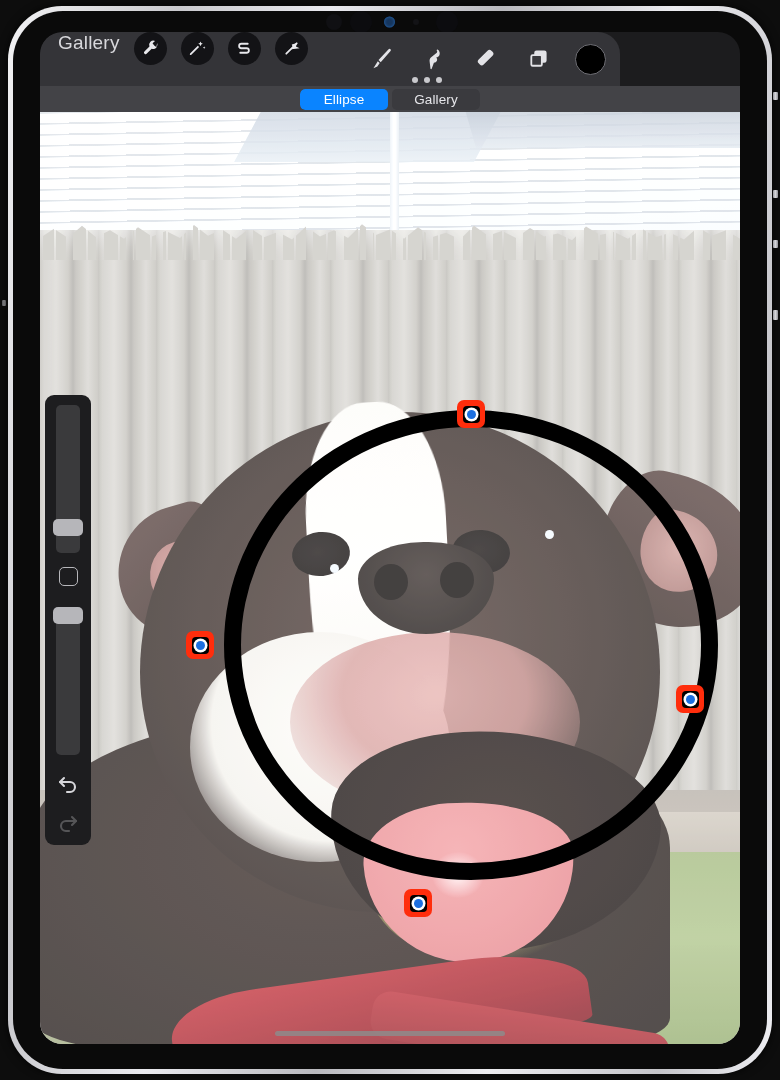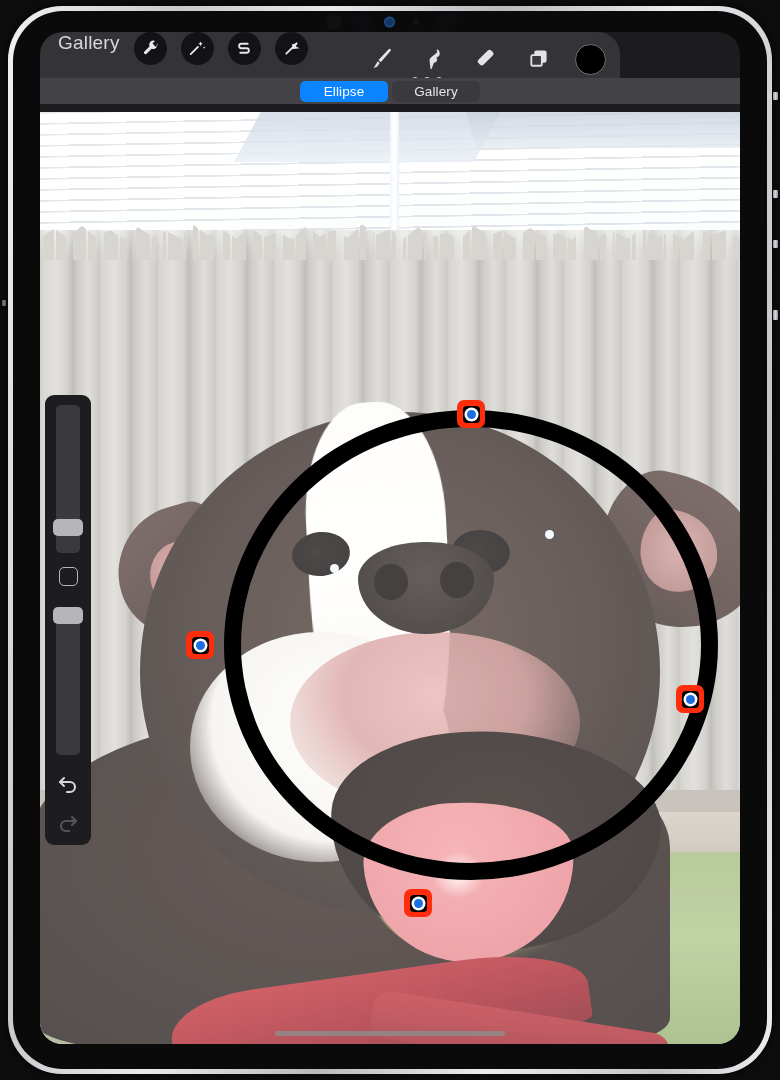--- a/index.html
+++ b/index.html
@@ -117,21 +117,21 @@
   .color-swatch {
     width: 31px; height: 31px;
     border-radius: 50%;
     background: #000;
     border: 1.5px solid #6f6f75;
     cursor: pointer;
   }
 
   
   .seg-row {
-    position: absolute; left: 0; top: 46px;
+    position: absolute; left: 0; top: 54px;
     width: 700px; height: 26px;
     background: #434347;
     display: flex; align-items: center; justify-content: center;
   }
   .seg {
     display: flex;
     height: 21px;
     border-radius: 5px;
     overflow: hidden;
   }

